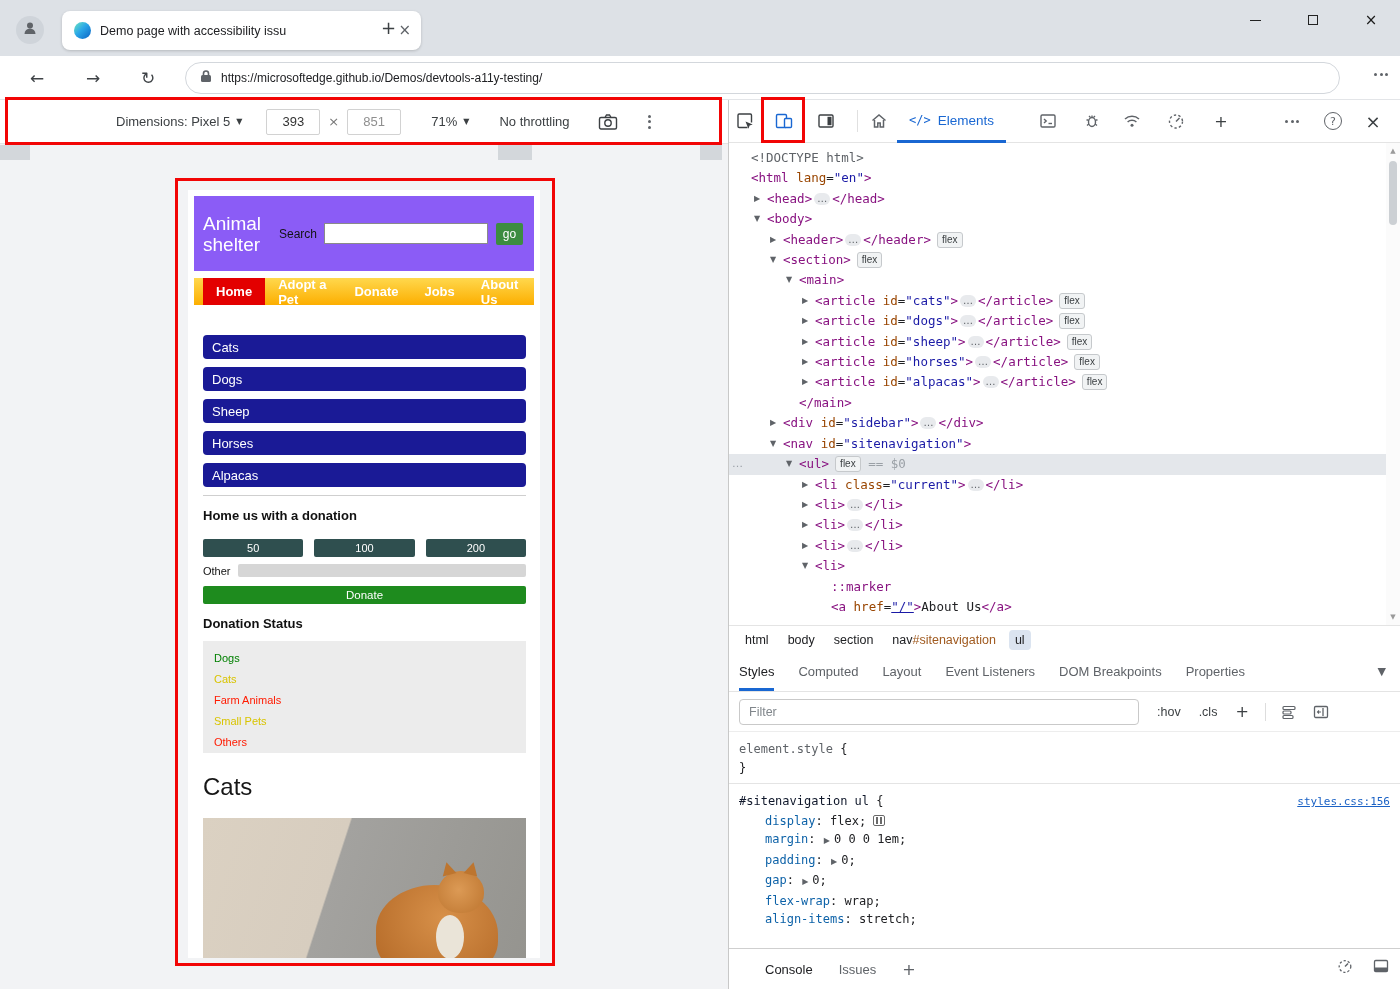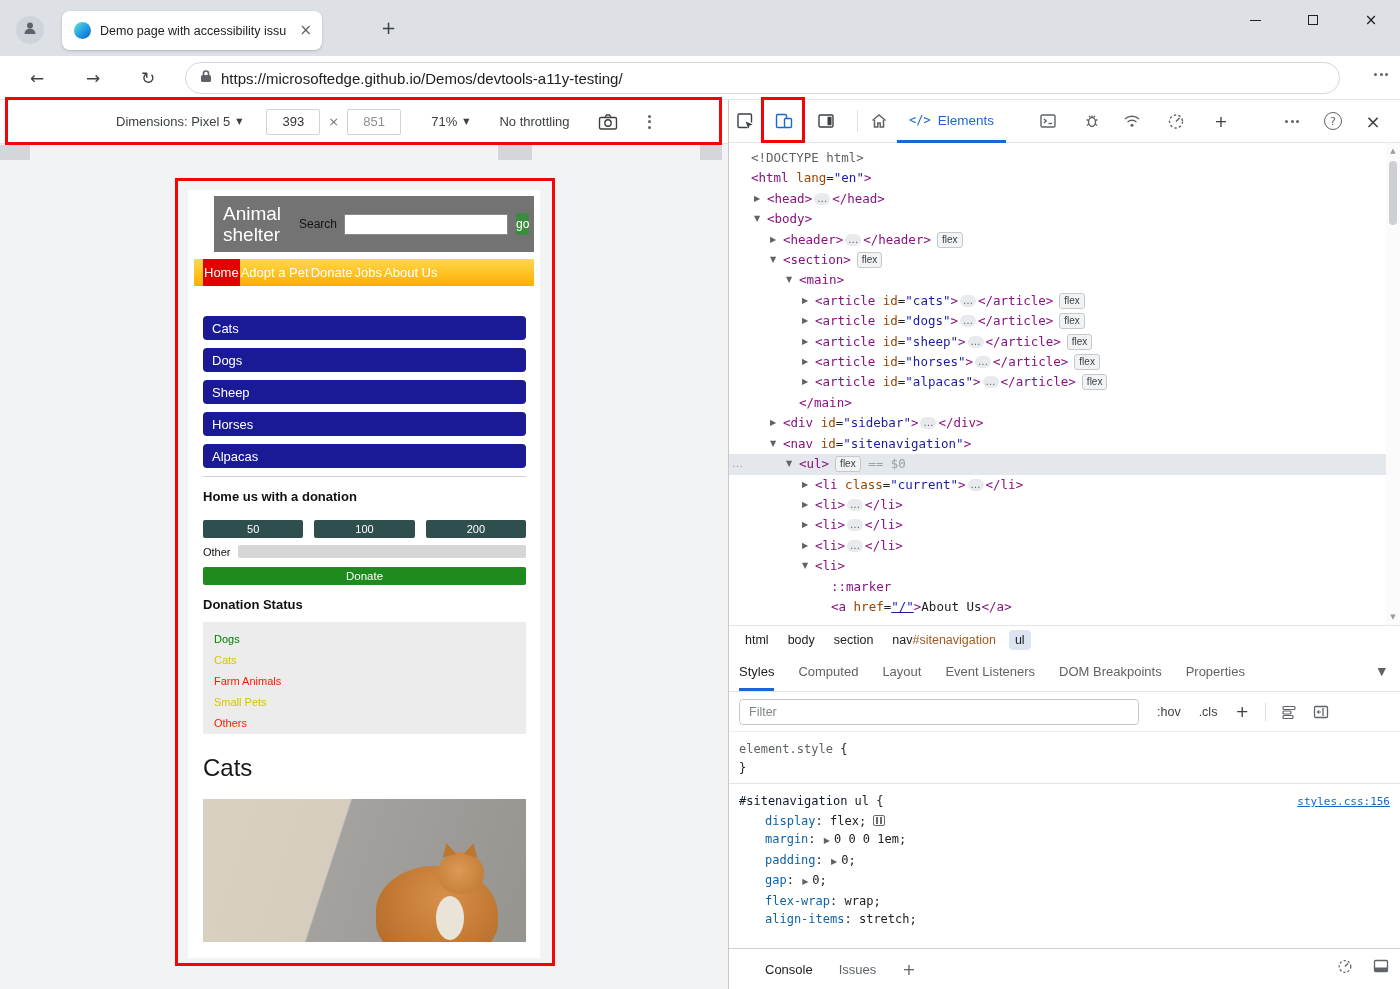--- a/index.html
+++ b/index.html
@@ -4,61 +4,61 @@
 <style>
   *{box-sizing:border-box;margin:0;padding:0;}
   html,body{width:1400px;height:989px;overflow:hidden;}
   body{font-family:"Liberation Sans",sans-serif;background:#fff;position:relative;}
   .glyph{font-family:"DejaVu Sans",sans-serif;}
   .window{position:absolute;inset:0;background:#fff;}
 
   
   .tabstrip{position:absolute;left:0;top:0;width:1400px;height:56px;background:#dde1e6;}
   .avatar{position:absolute;left:16px;top:16px;width:28px;height:28px;border-radius:50%;background:#cfd4da;display:flex;align-items:center;justify-content:center;}
-  .tab{position:absolute;left:62px;top:11px;width:260px;height:39px;background:#fff;border-radius:8px;box-shadow:0 1px 3px rgba(0,0,0,.18);display:flex;align-items:center;padding:0 10px 0 12px;}
+  .tab{position:absolute;left:62px;top:11px;width:359px;height:39px;background:#fff;border-radius:8px;box-shadow:0 1px 3px rgba(0,0,0,.18);display:flex;align-items:center;padding:0 10px 0 12px;}
   .favicon{width:17px;height:17px;border-radius:50%;background:linear-gradient(135deg,#6ee6c0 0%,#2aa7e8 45%,#0b62c4 100%);flex:none;}
   .tab-title{font-size:12.5px;color:#202124;margin-left:9px;white-space:nowrap;overflow:hidden;text-overflow:ellipsis;flex:1;}
   .tab-close{font-size:15px;color:#5f6368;margin-left:8px;cursor:pointer;line-height:1;}
   .newtab{position:absolute;left:381px;top:17px;font-size:18px;color:#3c4043;line-height:22px;}
   .wincontrols{position:absolute;right:0;top:0;height:40px;display:flex;}
   .winbtn{width:58px;height:40px;display:flex;align-items:center;justify-content:center;color:#1b1b1b;}
   .minline{width:11px;border-top:1.3px solid #222;display:block;}
   .maxbox{width:10px;height:10px;border:1.3px solid #222;display:block;}
   .winbtn .x{font-size:15px;}
 
   
   .navbar{position:absolute;left:0;top:56px;width:1400px;height:44px;background:#fff;border-bottom:1px solid #e3e5e8;}
   .navicon{position:absolute;top:9px;width:26px;height:26px;display:flex;align-items:center;justify-content:center;font-size:17px;color:#3f4347;}
   .addr{position:absolute;left:185px;top:6px;width:1155px;height:32px;border:1px solid #d3d7dc;border-radius:16px;background:#fff;display:flex;align-items:center;padding:0 14px;}
-  .url{font-size:15px;color:#202124;margin-left:9px;white-space:nowrap;}
+  .url{font-size:12px;color:#202124;margin-left:9px;white-space:nowrap;}
   .moreh{position:absolute;right:12px;top:17px;display:flex;gap:2.5px;}
   .moreh i,.morev i{width:3px;height:3px;border-radius:50%;background:#5f6368;display:block;}
   .morev{display:flex;flex-direction:column;gap:2.5px;width:20px;align-items:center;}
 
   
   .device-toolbar{position:absolute;left:0;top:100px;width:728px;height:44px;background:#fff;border-bottom:1px solid #e4e4e4;display:flex;align-items:center;padding-left:116px;font-size:13px;color:#3c4043;}
   .ddl{display:flex;align-items:center;gap:6px;}
   .caret{font-size:8px;color:#3c4043;}
   .diminput{width:54px;height:26px;border:1px solid #d2d2d2;border-radius:2px;text-align:center;font-size:13px;color:#333;background:#fff;font-family:"Liberation Sans",sans-serif;}
   .diminput.dis{color:#8f8f8f;}
   .times{color:#777;margin:0 8px;}
 
   
   .emuarea{position:absolute;left:0;top:144px;width:728px;height:845px;background:#f2f3f5;}
   .mark{position:absolute;top:1px;height:15px;background:#d3d7db;}
 
   
   .page{position:absolute;left:188px;top:46px;width:352px;height:768px;background:#fff;padding:6px;overflow:hidden;font-family:"Liberation Sans",sans-serif;}
-  .p-header{height:56px;background:#737373;display:flex;align-items:center;padding:0 10px 0 9px;margin-left:20px;}
+  .p-header{height:75px;background:#8b5cf6;display:flex;align-items:center;padding:0 10px 0 9px;}
   .p-title{color:#fff;font-size:19px;line-height:21px;width:66px;flex:none;}
   .p-search-label{font-size:12px;color:#131313;margin-left:10px;flex:none;}
   .p-search-input{width:164px;height:21px;border:1px solid #8a8a8a;background:#fff;margin-left:7px;font-size:12px;padding:0 4px;}
   .p-go{width:27px;height:22px;background:#3c8c40;color:#fff;font-size:12px;margin-left:8px;border-radius:2px;display:flex;align-items:center;justify-content:center;}
   .p-nav{height:27px;margin-top:7px;background:linear-gradient(180deg,#ffd84d 0%,#fcae00 100%);display:flex;align-items:stretch;padding-left:9px;font-size:13px;}
-  .p-nav .itm{display:flex;align-items:center;padding:0 1px;color:#fff;font-weight:400;}
+  .p-nav .itm{display:flex;align-items:center;padding:0 13px;color:#fff;font-weight:700;}
   .p-nav .itm.active{background:#e30000;}
   .p-content{padding:0 8px 0 9px;}
   .animal-wrap{margin-top:30px;}
   .animal-btn{height:24px;background:#1a1a96;border-radius:4px;color:#fff;font-size:13px;display:flex;align-items:center;padding-left:9px;margin-bottom:8px;}
   .p-divider{border-top:1px solid #cfcfcf;margin-top:8px;}
   .p-h2{font-size:13px;font-weight:700;margin-top:12px;color:#111;}
   .amounts{display:flex;gap:11px;margin-top:16px;}
   .amount{flex:1;height:18px;background:#2f4f4f;color:#fff;font-size:11px;display:flex;align-items:center;justify-content:center;border-radius:2px;}
   .other-row{display:flex;align-items:center;margin-top:7px;}
   .other-label{font-size:11px;color:#111;}

